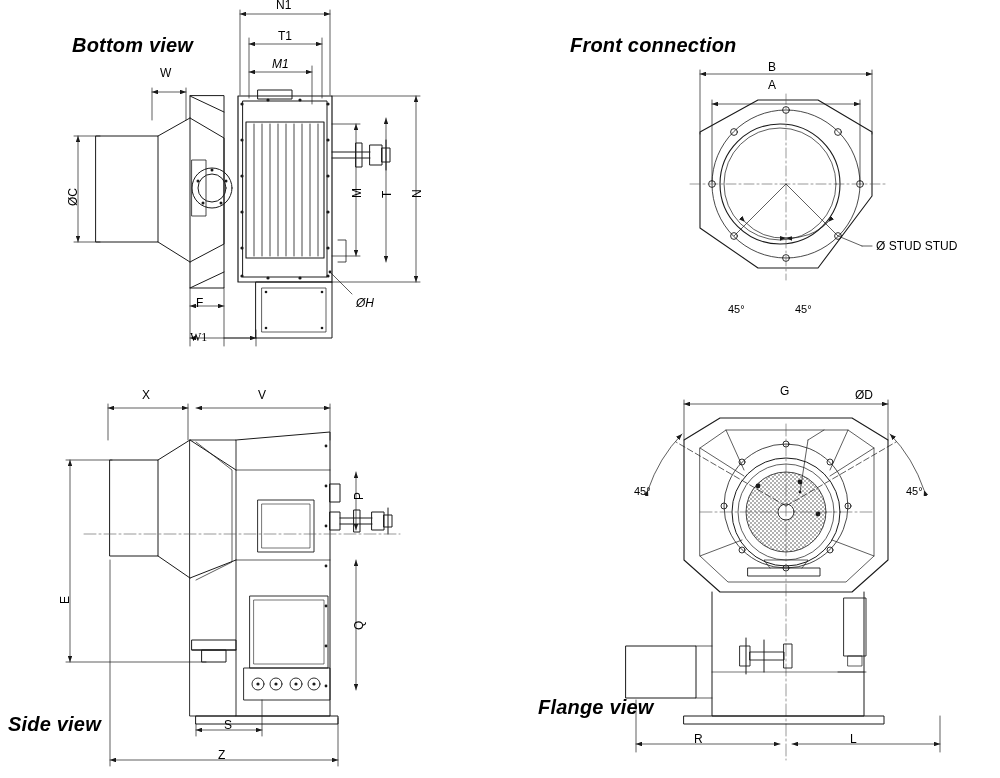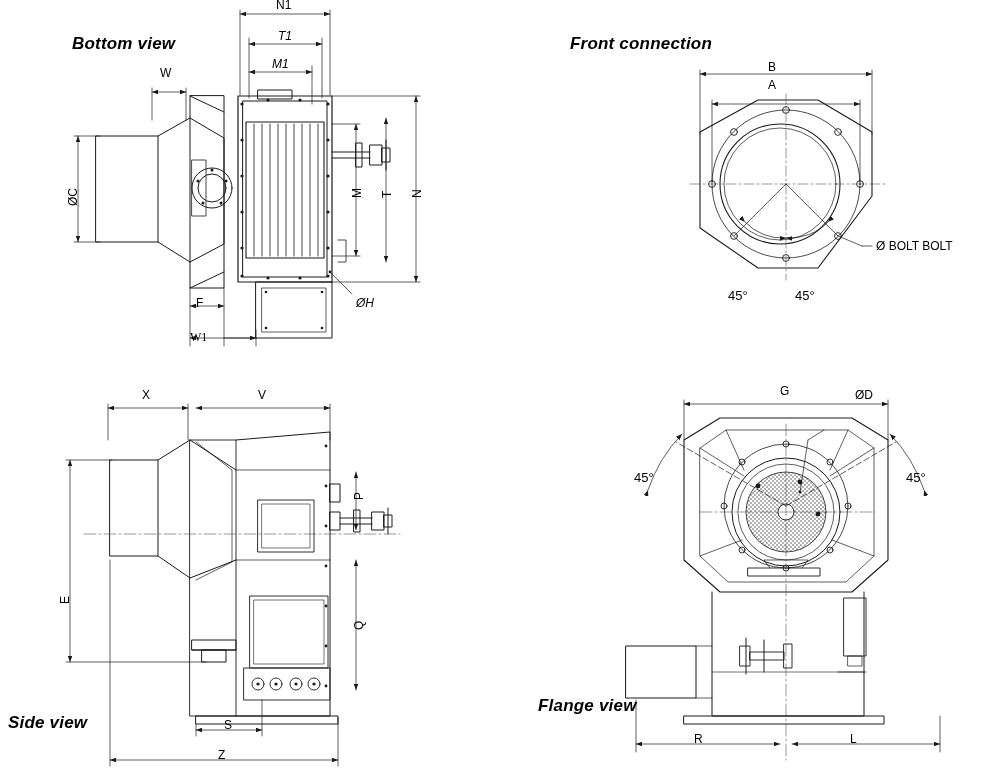--- a/index.html
+++ b/index.html
@@ -22,32 +22,33 @@
     position: absolute;
     left: 0;
     top: 0;
     width: 1000px;
     height: 778px;
   }
   .view-title {
     position: absolute;
     font-style: italic;
     font-weight: bold;
-    font-size: 17px;
+    font-size: 20px;
     letter-spacing: 0.2px;
     white-space: nowrap;
     text-align: center;
   }
   .lbl {
     position: absolute;
     font-size: 12px;
     white-space: nowrap;
   }
   .lbl.small {
-    font-size: 13px;
+    font-size: 11px;
+    margin-top: 15px;
   }
   .rot90 {
     transform: rotate(-90deg);
     transform-origin: left top;
   }
 </style>
 </head>
 <body>
 
 <div id="page">
@@ -422,34 +423,34 @@
       </g>
     </g>
   </svg>
 
   <div class="view-title" style="left:72px; top:34px;">Bottom view</div>
   <div class="view-title" style="left:570px; top:34px;">Front connection</div>
   <div class="view-title" style="left:8px; top:696px;margin-top:17px;">Side view</div>
   <div class="view-title" style="left:538px; top:696px;">Flange view</div>
 
   <div class="lbl" style="left:276px; top:-2px;">N1</div>
-  <div class="lbl" style="left:278px; top:29px;font-style:italic;">T1</div>
+  <div class="lbl" style="left:278px; top:29px;">T1</div>
   <div class="lbl" style="left:272px; top:57px;font-style:italic;">M1</div>
   <div class="lbl" style="left:160px; top:66px;">W</div>
   <div class="lbl" style="left:196px; top:296px;">F</div>
   <div class="lbl" style="left:190px; top:330px;font-family:Liberation Serif, serif;">W1</div>
   <div class="lbl rot90" style="left:66px; top:206px;">ØC</div>
   <div class="lbl rot90" style="left:350px; top:198px;">M</div>
   <div class="lbl rot90" style="left:380px; top:198px;">T</div>
   <div class="lbl rot90" style="left:410px; top:198px;">N</div>
   <div class="lbl" style="left:356px; top:296px;font-style:italic;">ØH</div>
 
   <div class="lbl" style="left:768px; top:60px;">B</div>
   <div class="lbl" style="left:768px; top:78px;">A</div>
-  <div class="lbl" style="left:876px; top:239px;">Ø BOLT BOLT</div>
+  <div class="lbl" style="left:876px; top:239px;">Ø STUD STUD</div>
   <div class="lbl small" style="left:728px; top:288px;">45°</div>
   <div class="lbl small" style="left:795px; top:288px;">45°</div>
 
   <div class="lbl" style="left:142px; top:388px;">X</div>
   <div class="lbl" style="left:258px; top:388px;">V</div>
   <div class="lbl rot90" style="left:352px; top:500px;">P</div>
   <div class="lbl rot90" style="left:352px; top:630px;">Q</div>
   <div class="lbl rot90" style="left:58px; top:604px;">E</div>
   <div class="lbl" style="left:224px; top:718px;">S</div>
   <div class="lbl" style="left:218px; top:748px;">Z</div>

